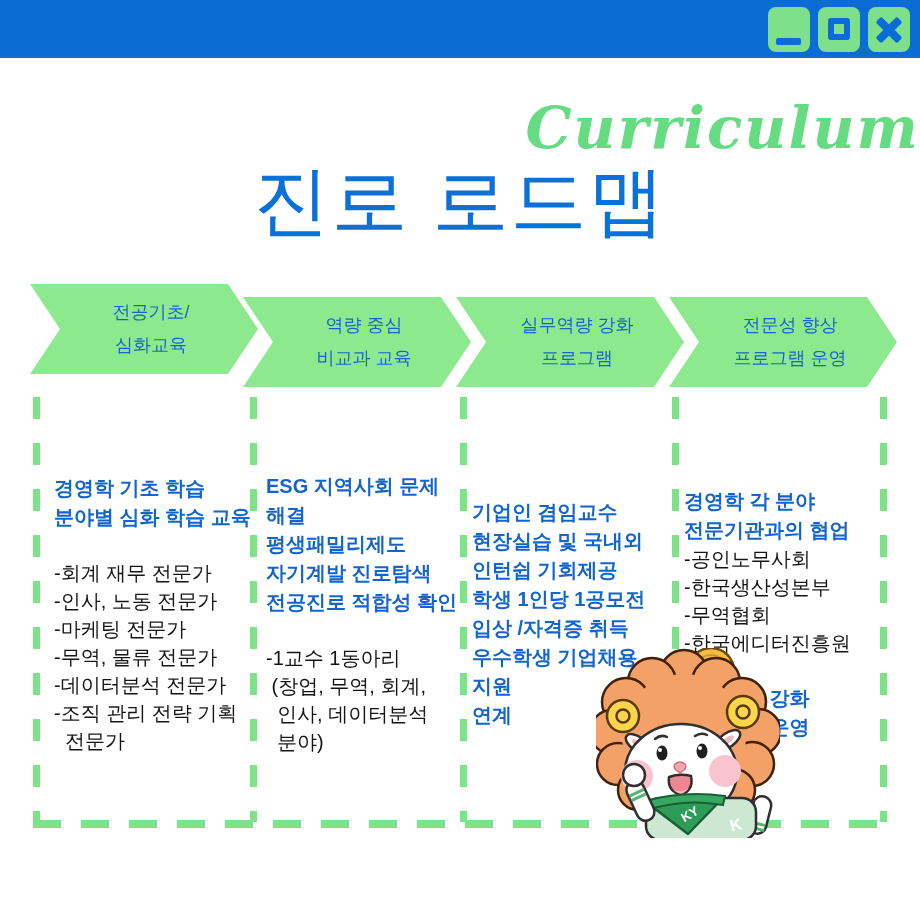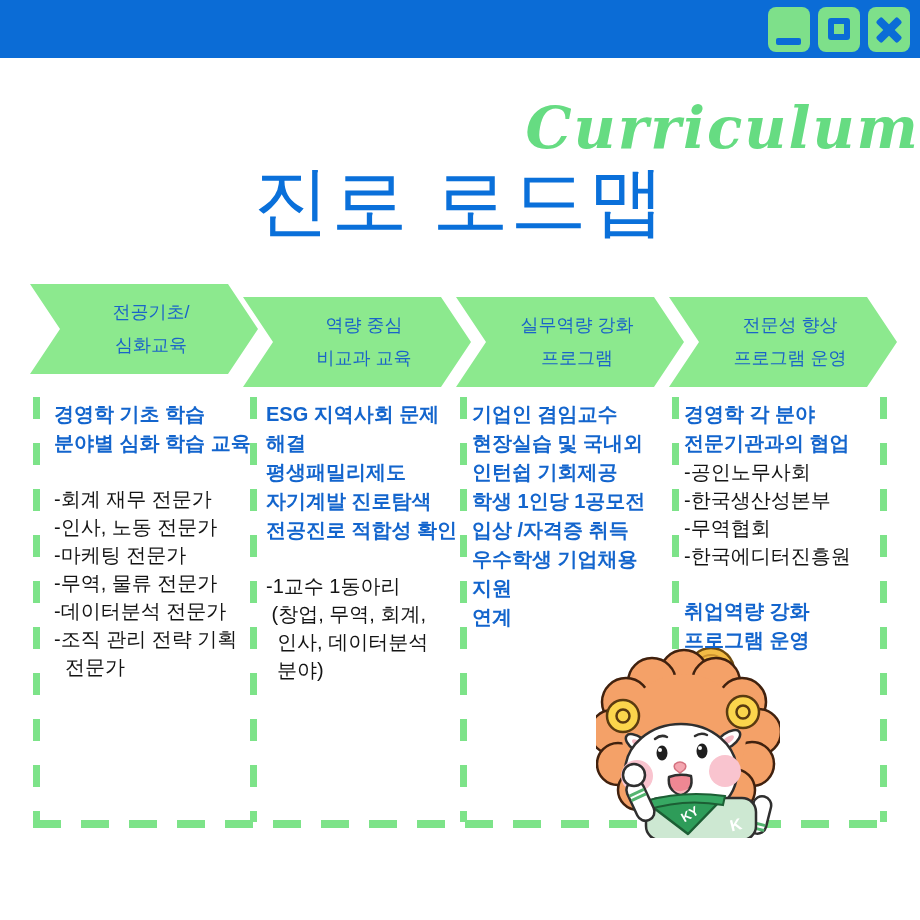--- a/index.html
+++ b/index.html
@@ -53,21 +53,21 @@
     color:var(--arrow-text-blue);white-space:pre;}
 
   
   .cols-wrap{position:relative;margin:18px 0 0 33px;width:854px;height:436px;}
   .vline{position:absolute;top:5px;bottom:6px;width:7px;
     background:repeating-linear-gradient(to bottom,
       var(--dash-green) 0 22px,transparent 22px 46px);}
   .hline{position:absolute;left:0;right:0;bottom:0;height:8px;
     background:repeating-linear-gradient(to right,
       var(--dash-green) 0 28px,transparent 28px 48px);}
-  .cols{position:absolute;inset:0;display:flex;}
+  .cols{position:absolute;inset:0;display:flex;align-items:center;}
   .col{flex:none;padding:8px 4px 0 21px;}
   .col:nth-child(1){width:217px;}
   .col:nth-child(2){width:210px;padding-left:16px;}
   .col:nth-child(3){width:212px;padding-left:12px;}
   .col:nth-child(4){width:215px;padding-left:12px;}
   .h-line{font-size:20px;line-height:29px;font-weight:700;
     color:var(--heading-blue);white-space:pre;}
   .t-line{font-size:20px;line-height:28px;color:var(--body-text);
     white-space:pre;}
   .spacer{height:27px;}

